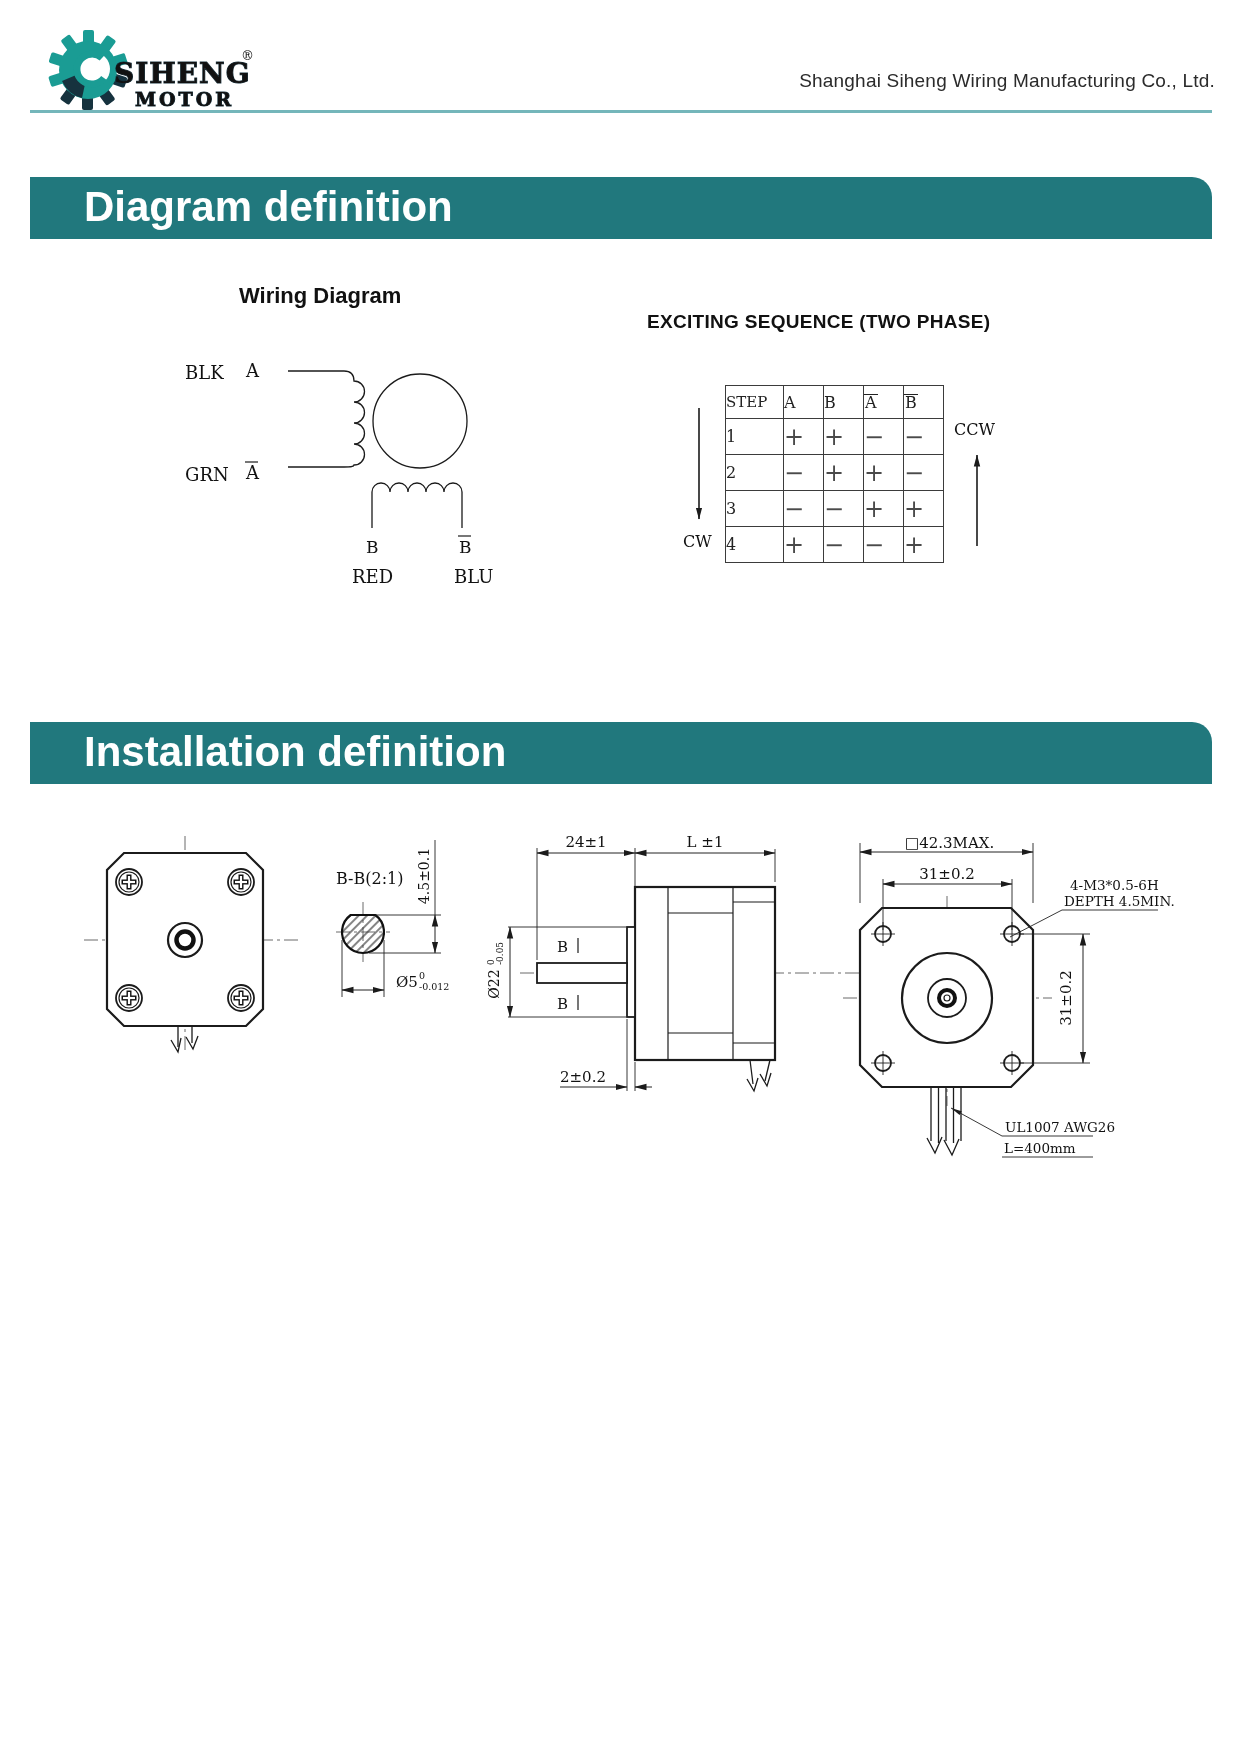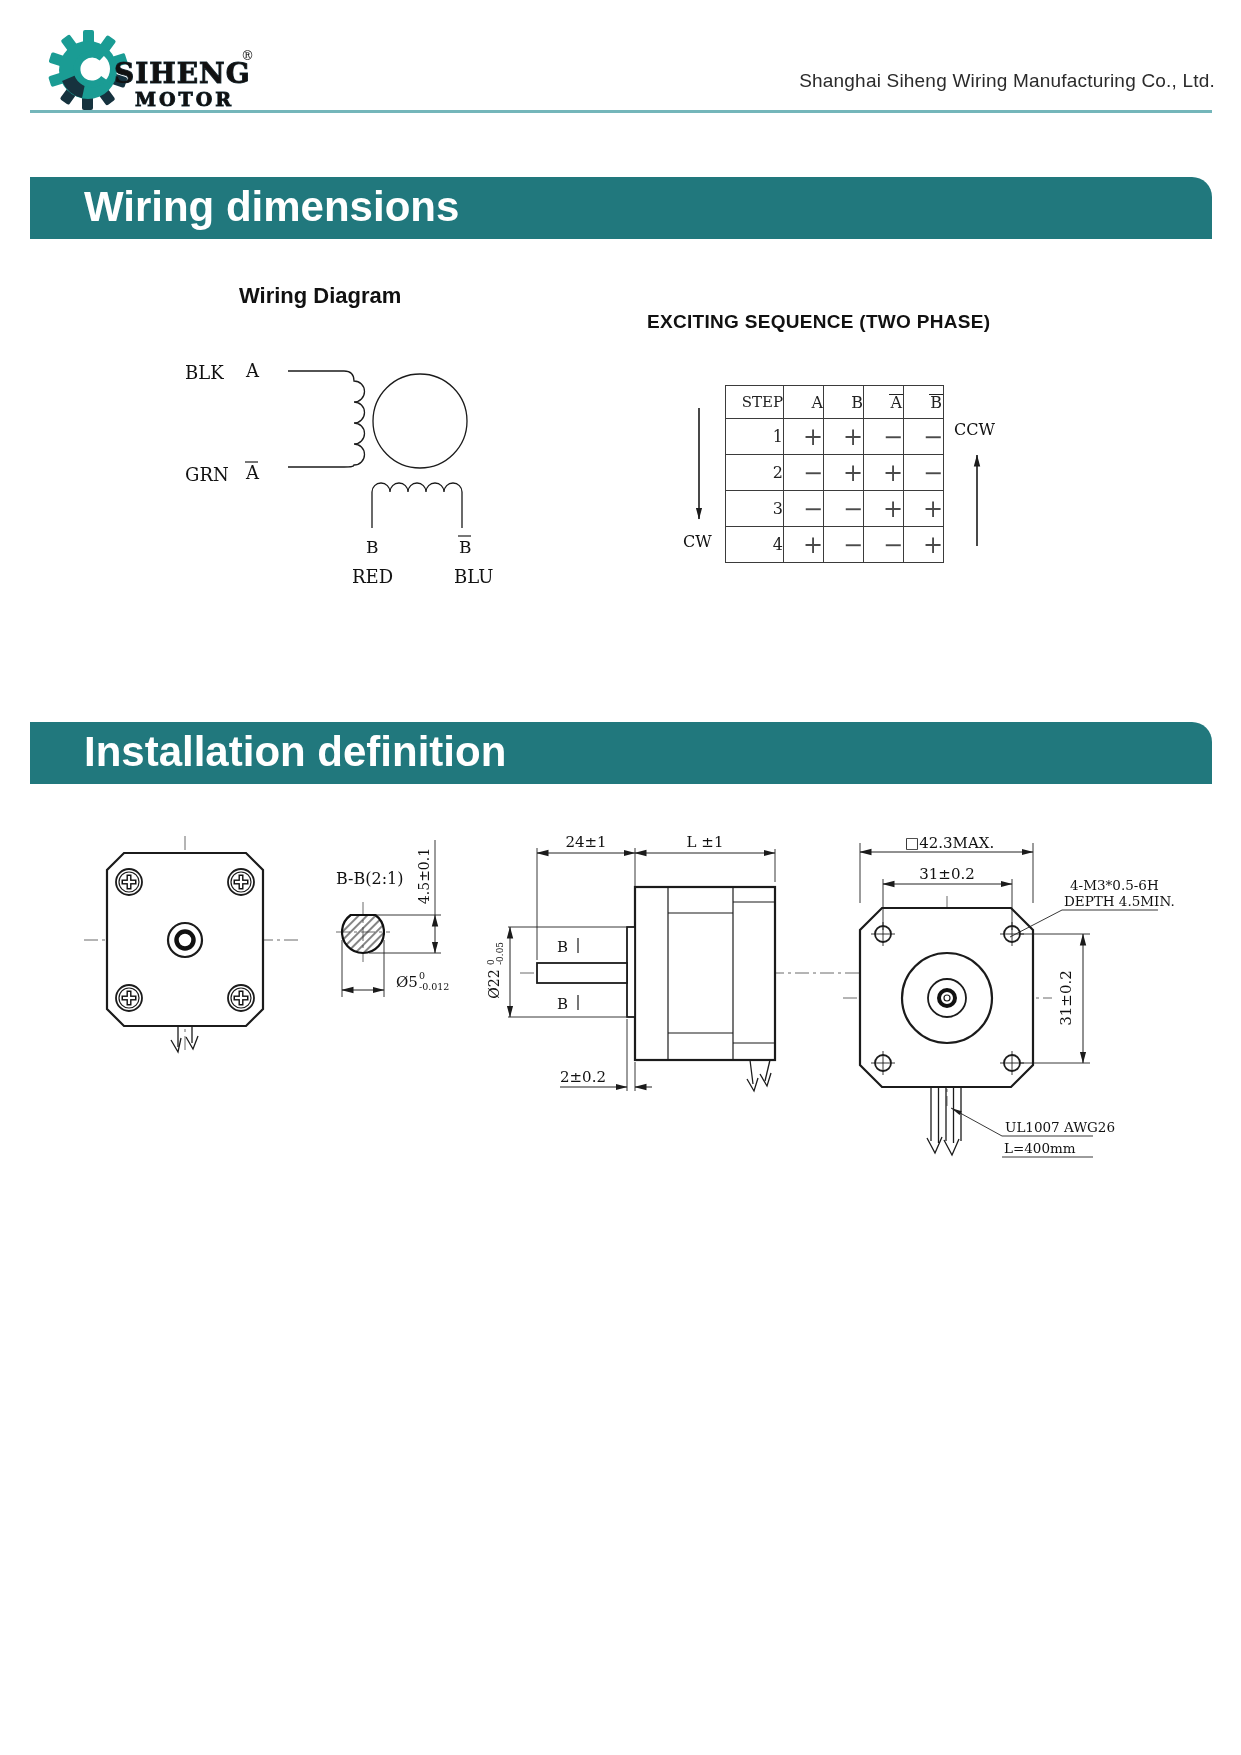--- a/index.html
+++ b/index.html
@@ -15,21 +15,21 @@
           border-top-right-radius:20px;color:#fff;font-weight:bold;font-size:42px;line-height:60px;
           padding-left:54px;font-family:"Liberation Sans",sans-serif}
   #banner-wiring{top:177px}
   #banner-installation{top:722px}
   
   #wiring-diagram-title{top:283px;left:239px;font-size:22px;font-weight:bold;color:#111}
   #exciting-title{top:311px;left:647px;font-size:19px;font-weight:bold;color:#111;letter-spacing:.3px}
   
   #seq-table{position:absolute;left:725px;top:385px;border-collapse:collapse;table-layout:fixed;
              font-family:"DejaVu Serif",serif;color:#222}
-  #seq-table td,#seq-table th{border:1.6px solid #3b3b3b;text-align:right;vertical-align:middle;
+  #seq-table td,#seq-table th{border:1.6px solid #3b3b3b;text-align:left;vertical-align:middle;
              font-weight:normal;padding:0;background:transparent}
   #seq-table th{width:40px;height:33px;font-size:16px}
   #seq-table th.c0{width:58px;font-size:15px}
   #seq-table td{height:36px;font-size:16px}
   #seq-table td.sgn{font-size:24px;color:#4a4a4a}
   .bar{display:inline-block;border-top:1.4px solid #222;line-height:1.05;padding:0 1px}
   
   svg text{font-family:"DejaVu Serif",serif;fill:#111}
   .o2{stroke:var(--ink,#1b1b1b);stroke-width:2.2;fill:none}
   .o2f{stroke:var(--ink,#1b1b1b);stroke-width:2.2;fill:#fff}
@@ -65,21 +65,21 @@
   <g font-family="Liberation Sans,sans-serif" font-weight="bold" fill="#1A9C94" stroke="#16323E" stroke-width="1" style="paint-order:stroke">
     <text x="76" y="63" font-size="28" letter-spacing="1">SIHENG</text>
     <text x="97" y="86" font-size="19" letter-spacing="3">MOTOR</text>
   </g>
   <text x="203" y="40" font-size="13" fill="#16323E" font-family="Liberation Sans,sans-serif">®</text>
 </svg>
 <div class="abs" id="company-name">Shanghai Siheng Wiring Manufacturing Co., Ltd.</div>
 <div class="abs" id="header-rule"></div>
 
 <div class="banner" id="banner-wiring">
-  <span>Wiring dimensions</span>
+  <span>Diagram definition</span>
 </div>
 <div class="banner" id="banner-installation">
   <span>Installation definition</span>
 </div>
 
 <div class="abs" id="wiring-diagram-title">Wiring Diagram</div>
 <div class="abs" id="exciting-title">EXCITING SEQUENCE (TWO PHASE)</div>
 
 <svg class="abs" style="left:0;top:255px" width="1241" height="345" viewBox="0 255 1241 345">
   <defs>

